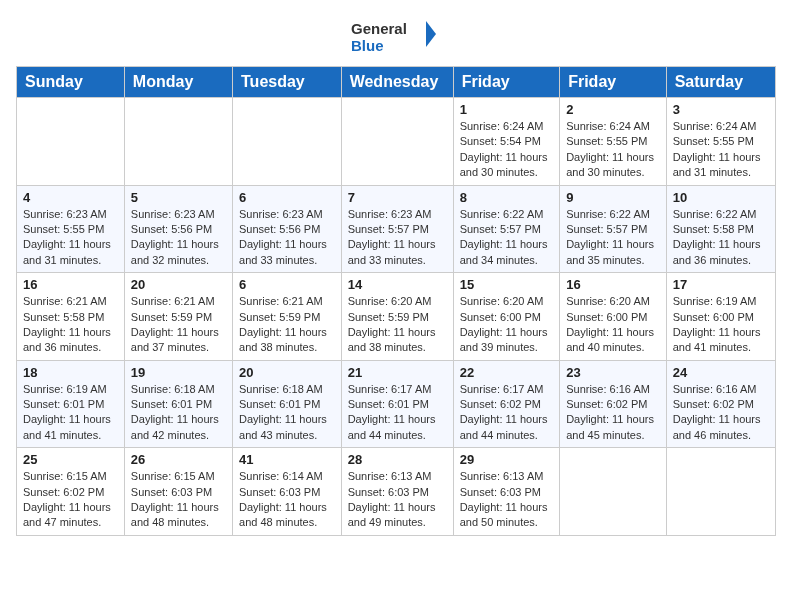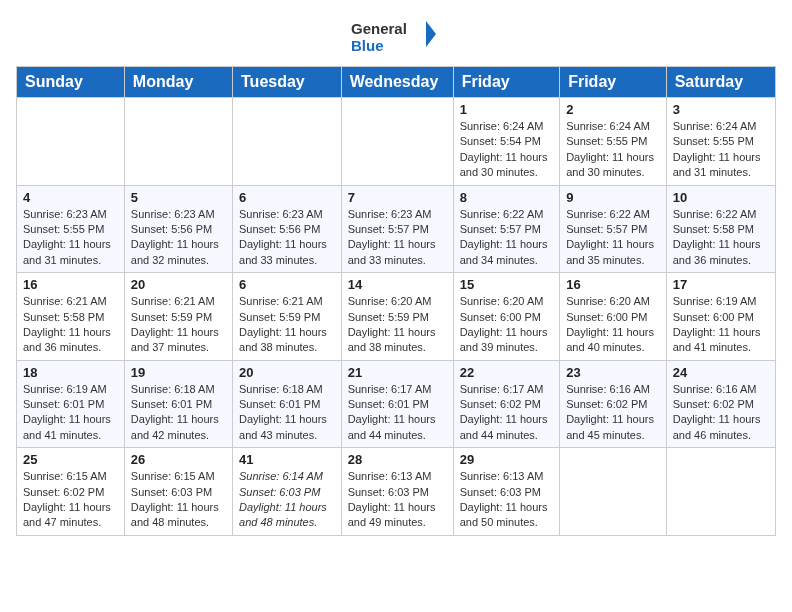--- a/index.html
+++ b/index.html
@@ -268,21 +268,21 @@
 Daylight: 11 hours and 47 minutes.</div>
         </td>
         <td>
           <span class="day-number">26</span>
           <div class="day-info" style="white-space: pre-line;">Sunrise: 6:15 AM
 Sunset: 6:03 PM
 Daylight: 11 hours and 48 minutes.</div>
         </td>
         <td>
           <span class="day-number">41</span>
-          <div class="day-info" style="white-space: pre-line; font-style: italic;">Sunrise: 6:14 AM
+          <div class="day-info" style="white-space: pre-line;">Sunrise: 6:14 AM
 Sunset: 6:03 PM
 Daylight: 11 hours and 48 minutes.</div>
         </td>
         <td>
           <span class="day-number">28</span>
           <div class="day-info" style="white-space: pre-line;">Sunrise: 6:13 AM
 Sunset: 6:03 PM
 Daylight: 11 hours and 49 minutes.</div>
         </td>
         <td>

